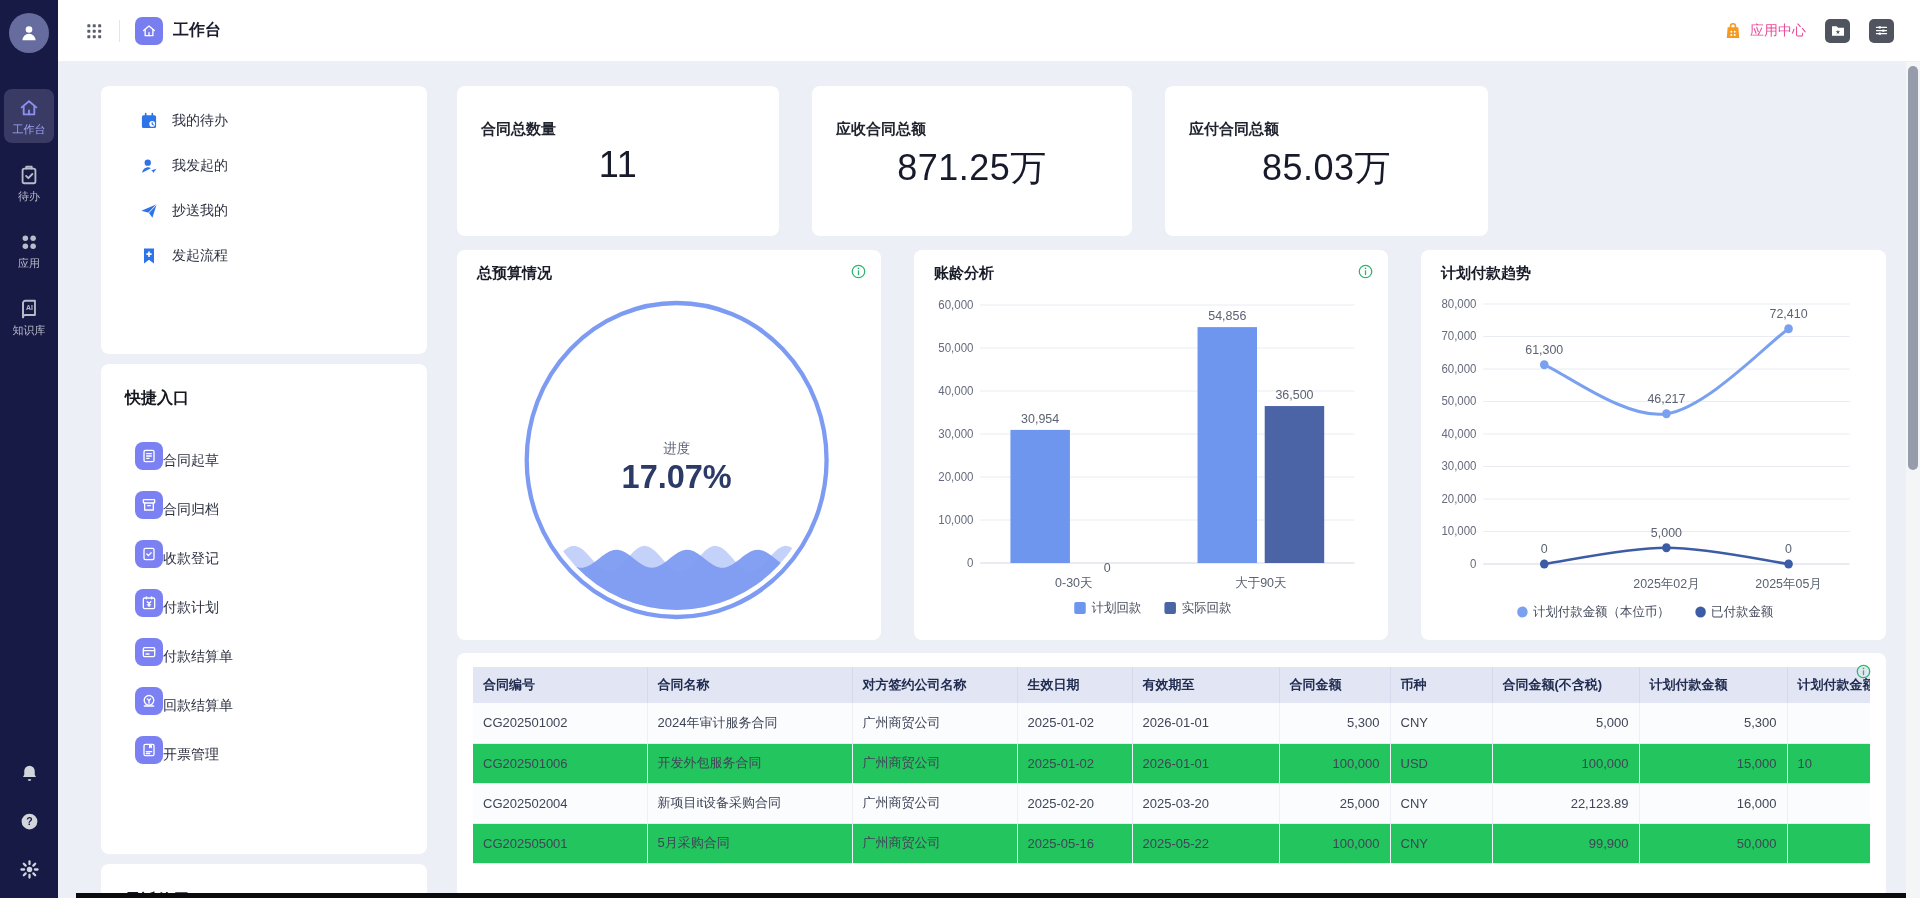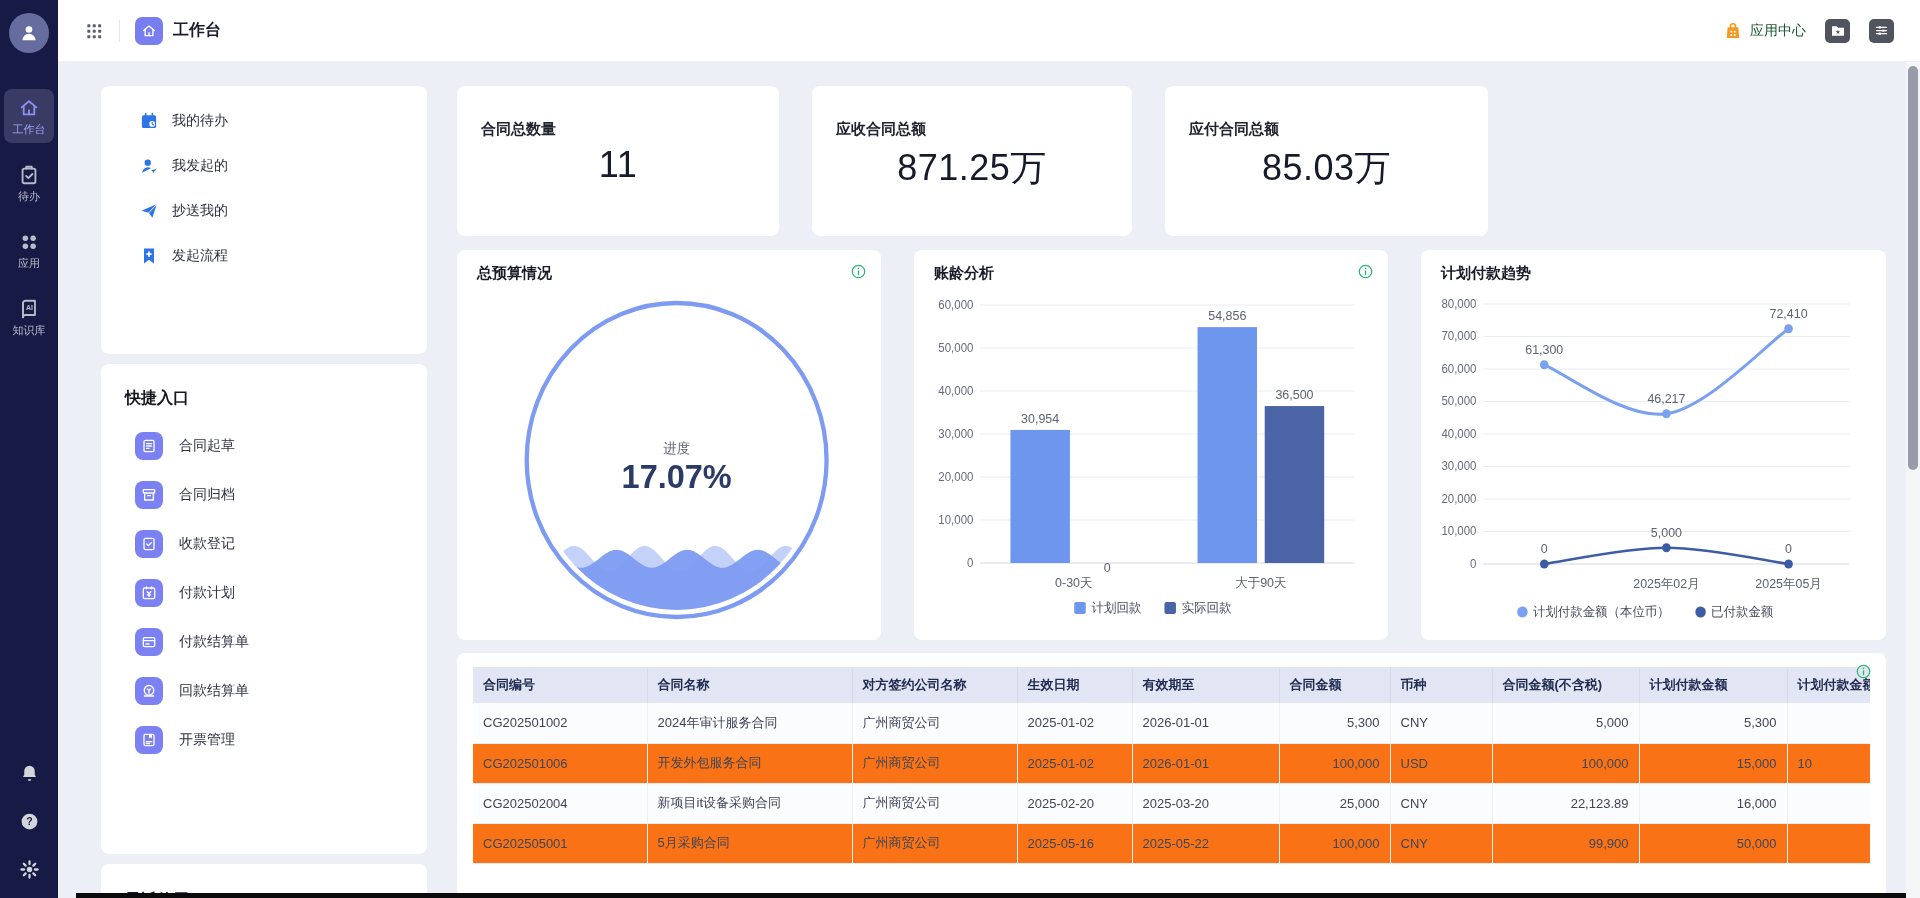--- a/index.html
+++ b/index.html
@@ -19,35 +19,35 @@
   .s-bottom { margin-top:auto; margin-bottom:18px; display:flex; flex-direction:column; gap:27px; align-items:center; color:#d3d5dd; }
   .s-bottom .bic { cursor:pointer; }
 
   
   .topbar { position:absolute; left:58px; top:0; right:0; height:62px; background:#fff; display:flex; align-items:center; padding:0 26px; border-bottom:1px solid #eef0f5; z-index:5; }
   .tb-grid { color:#595e6b; cursor:pointer; display:flex; }
   .tb-sep { width:1px; height:22px; background:#e3e5ec; margin:0 15px; }
   .tb-badge { width:28px; height:28px; border-radius:7px; background:#787df0; color:#fff; display:flex; align-items:center; justify-content:center; }
   .tb-title { margin-left:10px; font-size:16px; font-weight:bold; color:#191b2c; }
   .tb-spacer { flex:1; }
-  .tb-appcenter { display:flex; align-items:center; gap:7px; font-size:14px; color:#14532d; cursor:pointer; }
+  .tb-appcenter { display:flex; align-items:center; gap:7px; font-size:14px; color:#ec4899; cursor:pointer; }
   .tb-appcenter .bag { color:#f59b22; display:flex; }
   .tb-btn { width:25px; height:24px; border-radius:5px; background:#50545e; color:#fff; display:flex; align-items:center; justify-content:center; margin-left:19px; cursor:pointer; }
 
   
   .content { position:absolute; top:62px; left:58px; right:0; bottom:0; overflow:hidden; }
   .card { background:#fff; border-radius:8px;margin-left:20px; }
 
   .left-col { position:absolute; left:23px; top:24px; width:346px; display:flex; flex-direction:column; gap:10px; }
   .menu-card { height:268px; padding:12px 0; }
   .m-item { height:45px; display:flex; align-items:center; gap:13px; padding-left:38px; font-size:14px; color:#2c3040; cursor:pointer; }
   .m-item .ic { color:#2d74e8; display:flex; }
   .quick-card { height:490px; padding:16px 24px; }
   .q-title { font-size:16px; font-weight:bold; color:#15171f; margin:8px 0 12px 0; }
-  .q-item { height:49px; display:flex; align-items:center; gap:16px; padding-left:10px; font-size:14px; color:#2c3040; cursor:pointer; }
+  .q-item { height:49px; display:flex; align-items:flex-end; padding-left:10px; font-size:14px; color:#2c3040; cursor:pointer; }
   .q-tile { width:28px; height:28px; border-radius:8px; background:#7b80f2; color:#fff; display:flex; align-items:center; justify-content:center; flex:none; }
   .recent-card { height:70px; padding:26px 24px 0; }
   .r-title { font-size:16px; font-weight:bold; color:#15171f; }
 
   .main-col { position:absolute; left:379px; right:34px; top:24px; }
   .stats { display:grid; grid-template-columns:342px 340px 343px 1fr; column-gap:13px; height:150px; }
   .stat-card { position:relative; padding:34px 24px; }
   .stat-label { font-size:15px; font-weight:700; color:#20242f; }
   .stat-value { position:absolute; left:0; right:0; top:58px; text-align:center; font-size:36px; color:#171a2b; letter-spacing:.5px; }
 
@@ -57,21 +57,21 @@
   .c-info { position:absolute; right:14px; top:13px; color:#2cb56e; z-index:2; cursor:pointer; }
   .chart-svg { position:absolute; left:0; top:0; width:100%; height:100%; }
 
   .table-card { margin-top:13px; height:245px; padding:14px 16px 0; position:relative; overflow:hidden; }
   .t-title { font-size:15px; font-weight:700; color:#181b28; margin:2px 0 12px 2px; }
   .t-info { position:absolute; right:14px; top:10px; color:#2cb56e; cursor:pointer; }
   .t-wrap { overflow:hidden; width:100%; }
   table { border-collapse:collapse; table-layout:fixed; width:1714px; font-size:13px; }
   thead th { background:#e2e5f3; color:#202c50; font-weight:700; height:36px; padding:0 10px; text-align:left; border-right:1px solid #d6daec; white-space:nowrap; overflow:hidden; }
   thead th:last-child { border-right:none; }
-  tbody td { height:40px; padding:0 10px; color:#3f4557; border-bottom:1px solid #e9ebf4; border-right:1px solid #eef0f8; white-space:nowrap; overflow:hidden; background:#f97316; }
+  tbody td { height:40px; padding:0 10px; color:#3f4557; border-bottom:1px solid #e9ebf4; border-right:1px solid #eef0f8; white-space:nowrap; overflow:hidden; background:#22c55e; }
   tbody tr:nth-child(odd) td { background:#fbfcfe; }
   td.num, th.num-h { text-align:right; }
   th.num-h { text-align:left; }
 
   .bottom-bar { position:absolute; left:76px; top:893px; width:1830px; height:5px; background:#0b0b0e; z-index:20; }
   .scroll-track { position:absolute; right:0; top:62px; bottom:0; width:14px; background:#f4f5f7; z-index:15; }
   .scroll-thumb { position:absolute; right:2px; top:4px; width:10px; height:404px; border-radius:5px; background:#979caa; cursor:pointer; }
 </style>
 </head>
 <body>

